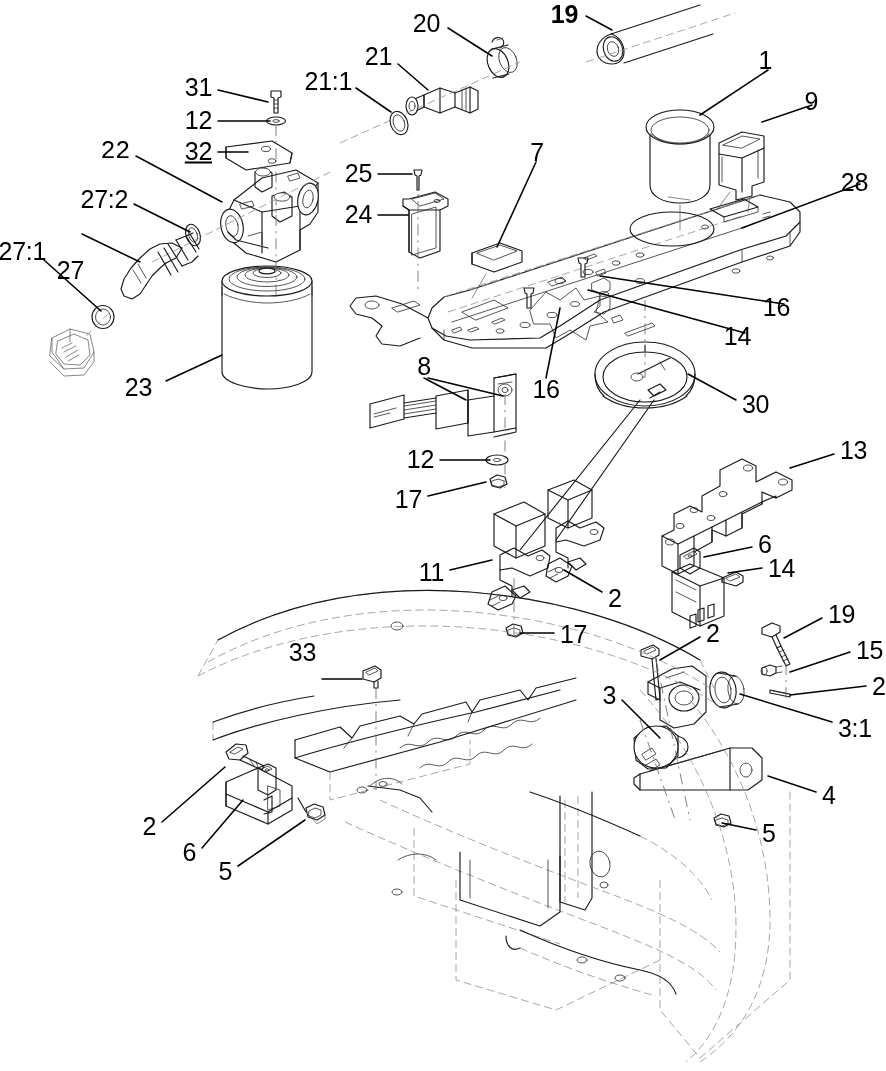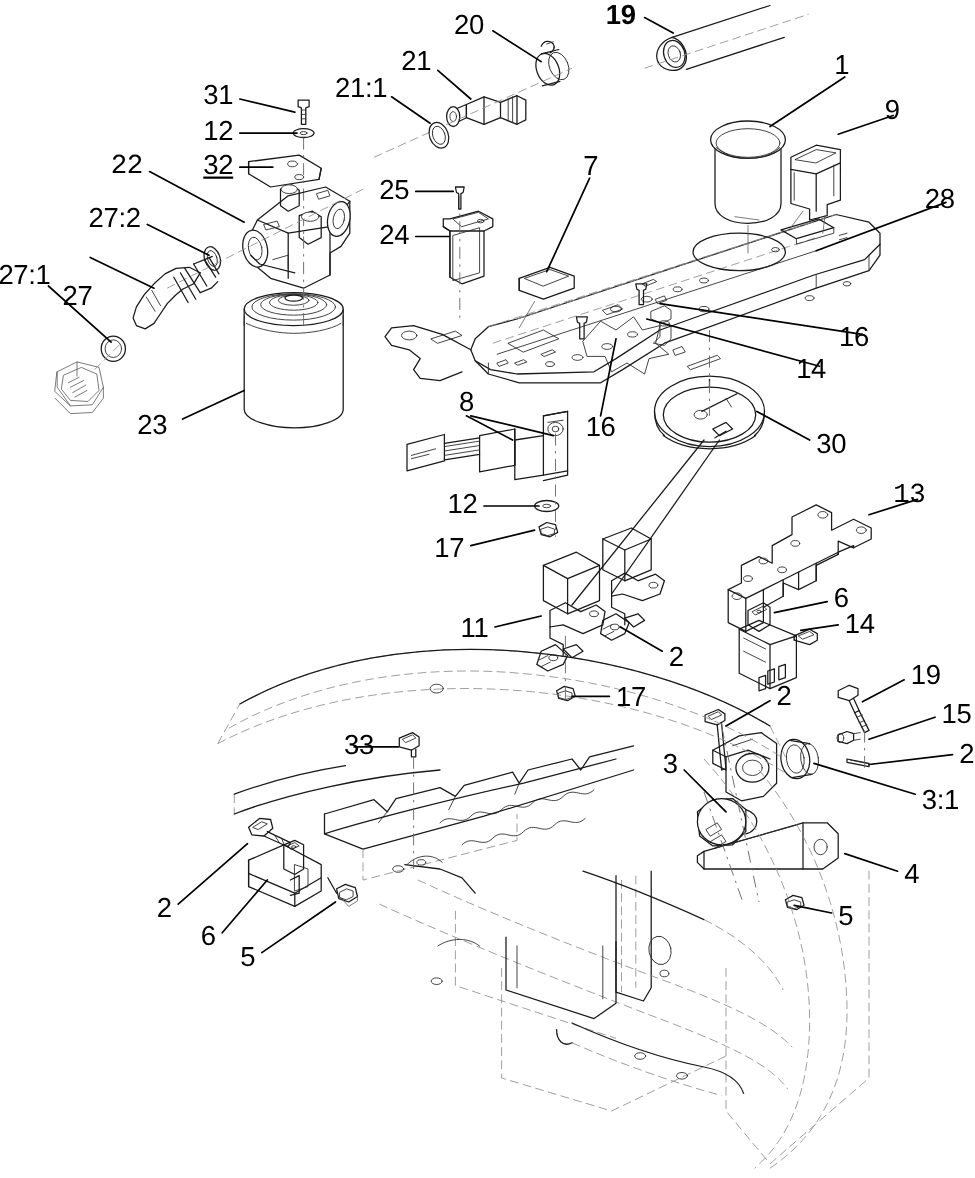--- a/index.html
+++ b/index.html
@@ -589,32 +589,32 @@
       <div class="callout anchor-end" style="left: 372px; top: 214px;">24</div>
       <div class="callout anchor-end" style="left: 84px; top: 226px; margin-top: 44px;">27</div>
       <div class="callout anchor-end" style="left: 46px; top: 251px;">27:1</div>
       <div class="callout anchor-end" style="left: 790px; top: 307px;">16</div>
       <div class="callout anchor-end" style="left: 751px; top: 336px;">14</div>
       <div class="callout anchor-end" style="left: 152px; top: 387px;">23</div>
       <div class="callout anchor-mid" style="left: 424px; top: 366px;">8</div>
       <div class="callout anchor-start" style="left: 742px; top: 404px;">30</div>
       <div class="callout anchor-mid" style="left: 546px; top: 389px;">16</div>
       <div class="callout anchor-end" style="left: 434px; top: 459px;">12</div>
-      <div class="callout anchor-start" style="left: 812px; top: 450px; font-family: Liberation Mono, monospace;">13</div>
+      <div class="callout anchor-start" style="left: 840px; top: 450px;">13</div>
       <div class="callout anchor-end" style="left: 422px; top: 499px;">17</div>
       <div class="callout anchor-start" style="left: 758px; top: 544px;">6</div>
       <div class="callout anchor-start" style="left: 768px; top: 568px;">14</div>
       <div class="callout anchor-end" style="left: 444px; top: 572px;">11</div>
       <div class="callout anchor-start" style="left: 608px; top: 598px;">2</div>
       <div class="callout anchor-start" style="left: 828px; top: 614px;">19</div>
       <div class="callout anchor-start" style="left: 560px; top: 634px;">17</div>
       <div class="callout anchor-start" style="left: 706px; top: 633px;">2</div>
       <div class="callout anchor-start" style="left: 856px; top: 650px;">15</div>
       <div class="callout anchor-start" style="left: 872px; top: 686px;">26</div>
-      <div class="callout anchor-end" style="left: 316px; top: 678px; margin-left: 24px;">33</div>
+      <div class="callout anchor-end" style="left: 316px; top: 652px;">33</div>
       <div class="callout anchor-end" style="left: 616px; top: 695px;">3</div>
       <div class="callout anchor-start" style="left: 838px; top: 728px;">3:1</div>
       <div class="callout anchor-start" style="left: 822px; top: 795px;">4</div>
       <div class="callout anchor-end" style="left: 156px; top: 826px;">2</div>
       <div class="callout anchor-start" style="left: 762px; top: 833px;">5</div>
       <div class="callout anchor-end" style="left: 196px; top: 852px;">6</div>
       <div class="callout anchor-end" style="left: 232px; top: 871px;">5</div>
     </div>
 
 </div>

